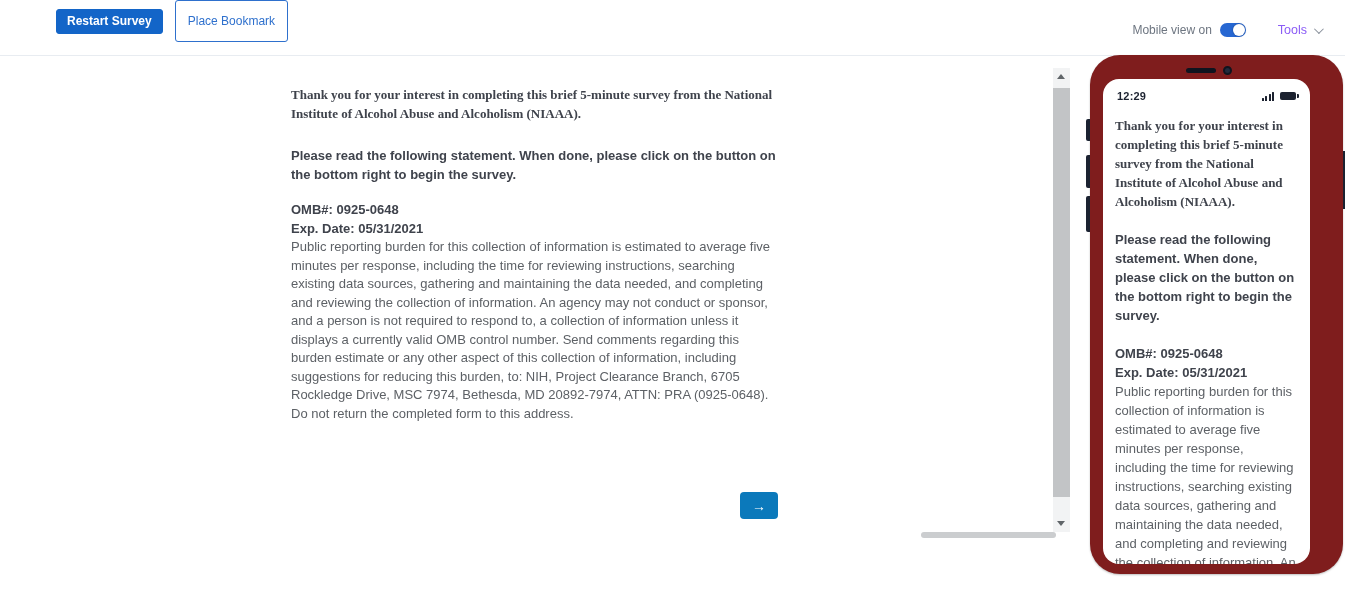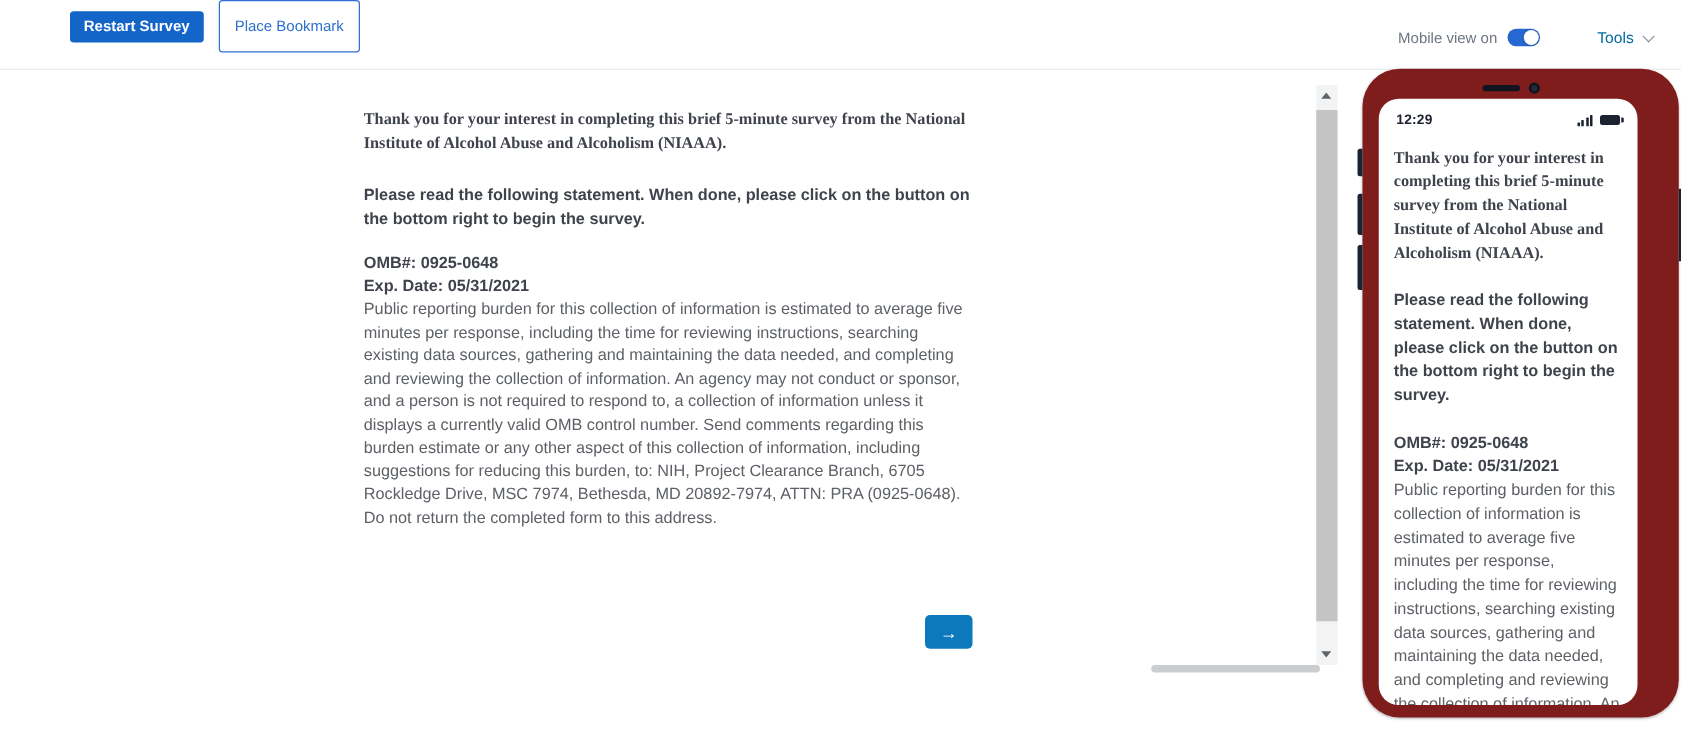--- a/index.html
+++ b/index.html
@@ -18,34 +18,34 @@
     font-size: 12px; font-weight: 600; padding: 5px 10px; border-radius: 3px;
     cursor: pointer; font-family: inherit; height: 25px; line-height: 13px;
   }
   .btn-outline {
     background: #ffffff; color: #2e70cd; border: 1px solid #2e70cd;
     font-size: 12px; font-weight: 400; padding: 5px 12px; border-radius: 3px;
     cursor: pointer; font-family: inherit; height: 42px; line-height: 13px;
   }
   .toolbar-right {
     position: absolute; right: 24px; top: 0; height: 60px;
-    display: flex; align-items: center; gap: 32px;
+    display: flex; align-items: center; gap: 18px;
   }
   .mobile-view { display: flex; align-items: center; gap: 8px; }
   .mobile-view-label { font-size: 12px; color: #6d7580; }
   .toggle {
     width: 26px; height: 14px; background: #2767d2; border-radius: 8px;
     position: relative; cursor: pointer;
   }
   .toggle .knob {
     position: absolute; right: 1px; top: 1px; width: 12px; height: 12px;
     background: #ffffff; border-radius: 50%; box-shadow: 0 0 2px rgba(0,0,0,.35);
   }
   .tools { display: flex; align-items: center; gap: 7px; cursor: pointer; margin-left: 14px; }
-  .tools-label { font-size: 12.5px; color: #0369a1; }
+  .tools-label { font-size: 12.5px; color: #8b5cf6; }
   .chevron-down {
     width: 7px; height: 7px; border-right: 1.5px solid #8a919c; border-bottom: 1.5px solid #8a919c;
     transform: rotate(45deg) translateY(-2px);
   }
 
   
   .survey-page {
     position: absolute; left: 291px; top: 86px; width: 487px;
     color: #5d6166; font-size: 13px; line-height: 18.5px;
   }

